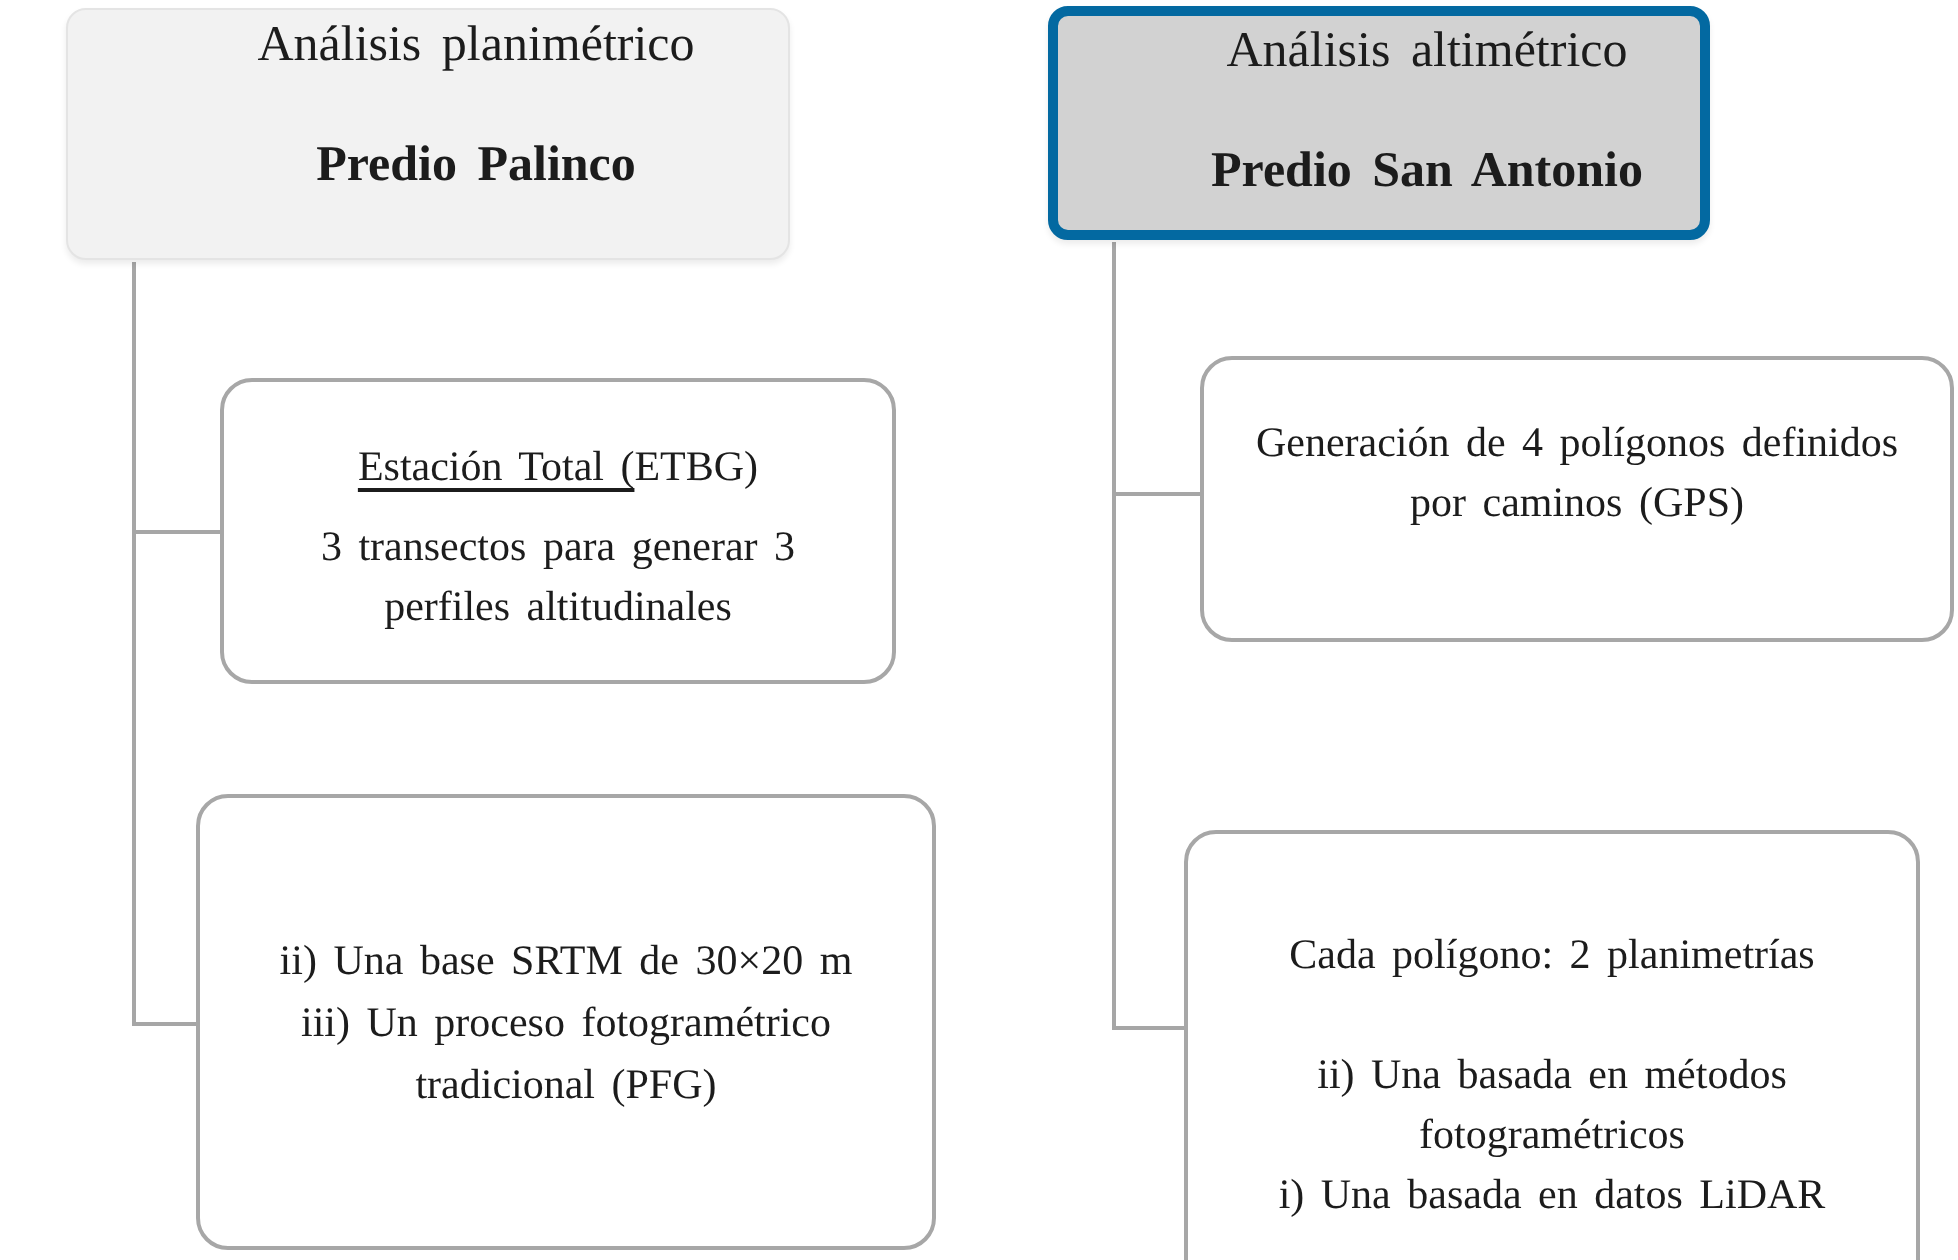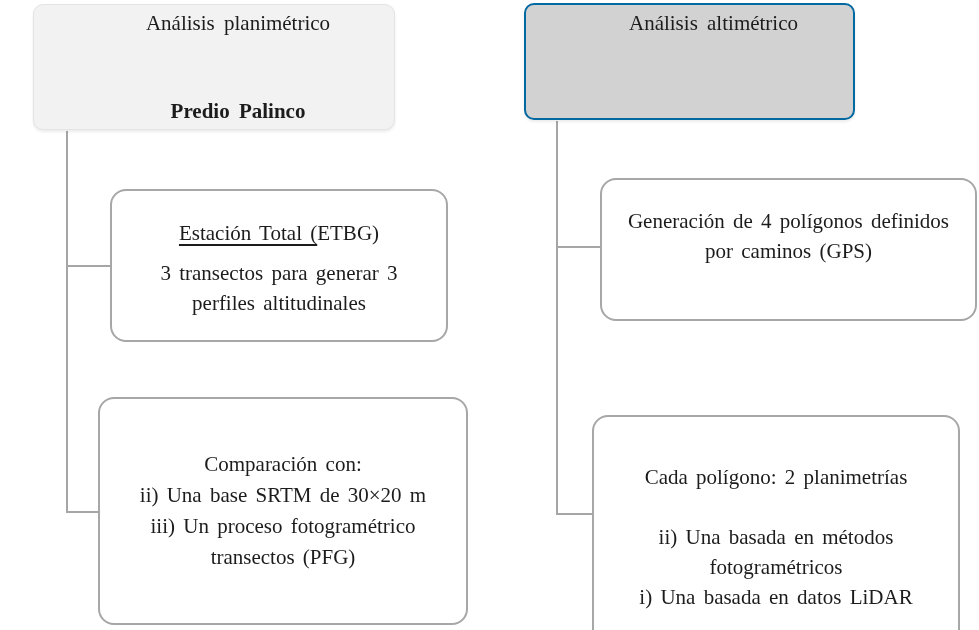--- a/index.html
+++ b/index.html
@@ -15,36 +15,36 @@
   .node {
     position: absolute;
     box-sizing: border-box;
     display: flex;
     flex-direction: column;
     align-items: center;
     text-align: center;
   }
   .header-box {
     border-radius: 10px;
-    justify-content: space-between;
-    font-size: 21px;
+    justify-content: flex-start;
+    font-size: 25px;
     line-height: 36px;
     word-spacing: 4px;
     box-shadow: 0 2px 3px rgba(0,0,0,0.08);
     padding-left: 48px;
   }
   .header-left {
     left: 33px; top: 4px; width: 362px; height: 126px;
     background: #f2f2f2;
     border: 1px solid #e4e4e4;
   }
   .header-right {
     left: 524px; top: 3px; width: 331px; height: 117px;
     background: #d2d2d2;
-    border: 2px solid #0369a1;
+    border: 5px solid #0369a1;
   }
   .bold { font-weight: bold; margin-top: 24px; }
   .child-box {
     background: #ffffff;
     border: 2px solid #a7a7a7;
     border-radius: 16px;
     font-size: 21px;
     line-height: 30px;
     word-spacing: 3px;
     padding: 0 18px;
@@ -85,27 +85,27 @@
   </div>
 
   <div class="node child-box box-b">
     <div>
       <span class="u">Estación Total (</span><span>ETBG)</span>
     </div>
     <div class="body">3 transectos para generar 3 perfiles altitudinales</div>
   </div>
 
   <div class="node child-box box-c">
-    <div>Comparación con:</div>
     <div>ii) Una base SRTM de 30×20 m</div>
-    <div>iii) Un proceso fotogramétrico transectos (PFG)</div>
+    <div>iii) Un proceso fotogramétrico tradicional (PFG)</div>
   </div>
 
   <div class="node header-box header-right">
     <div>Análisis altimétrico</div>
+    <div class="bold">Predio San Antonio</div>
   </div>
 
   <div class="node child-box box-e">
     <div>Generación de 4 polígonos definidos por caminos (GPS)</div>
   </div>
 
   <div class="node child-box box-f">
     <div>Cada polígono: 2 planimetrías</div>
     <div class="spacer"></div>
     <div>ii) Una basada en métodos fotogramétricos</div>

